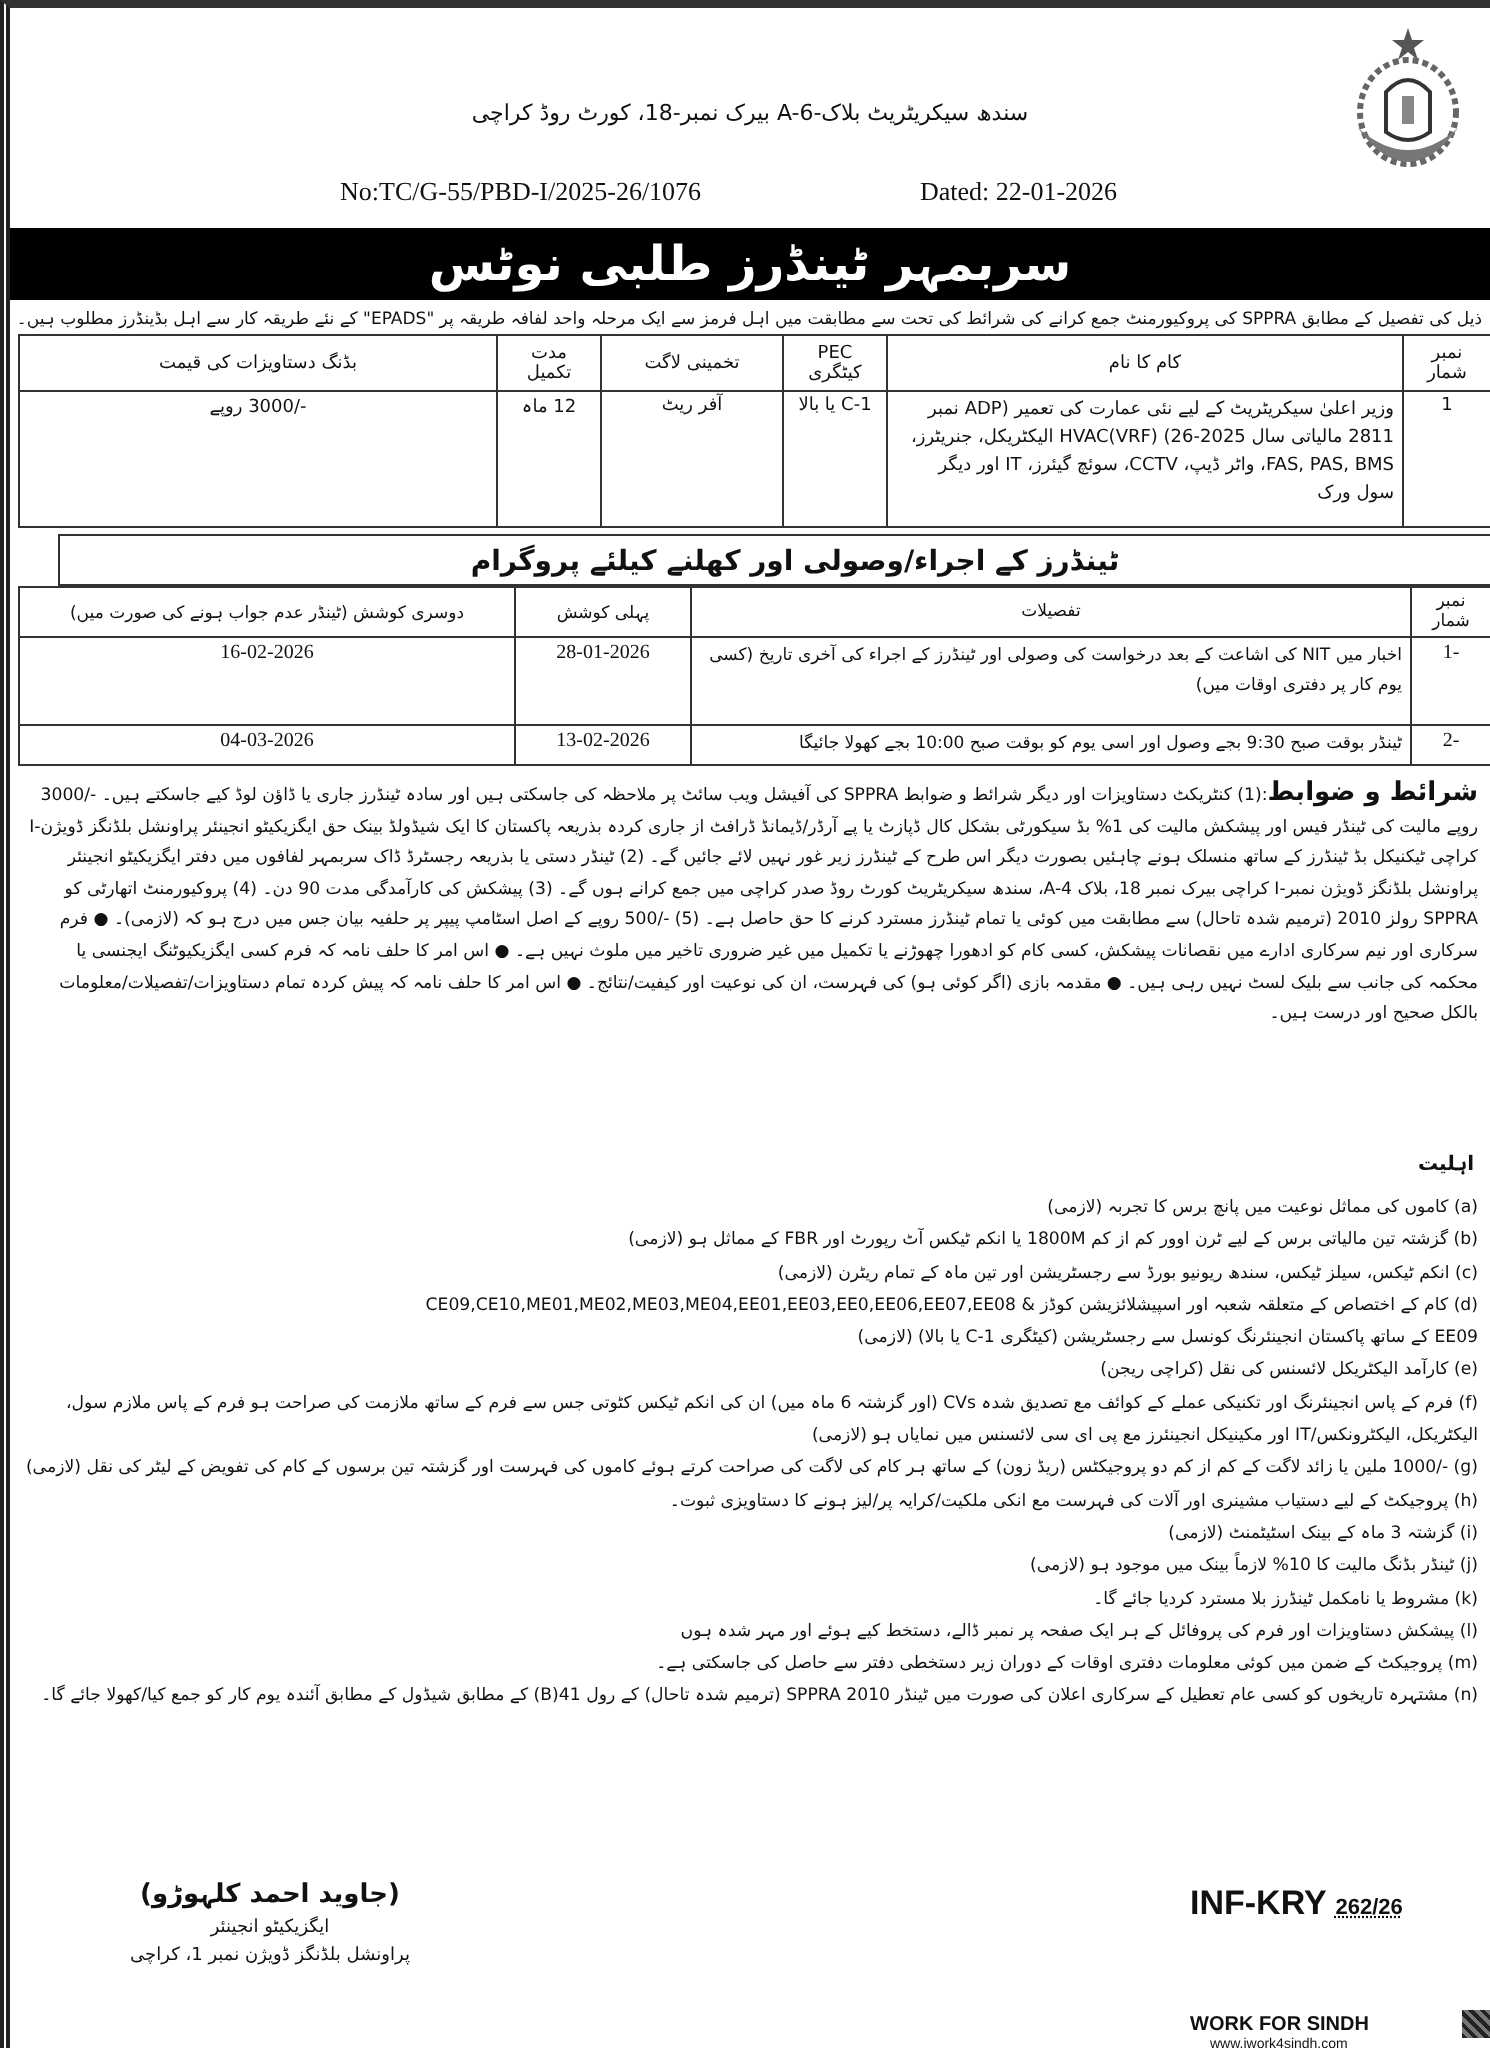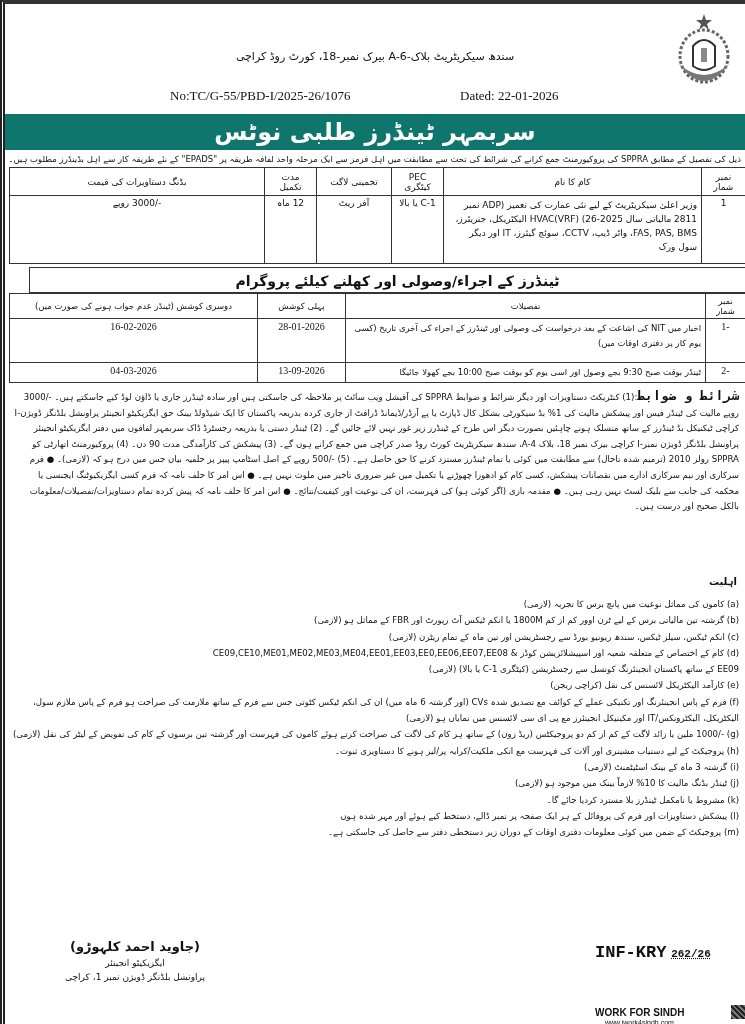--- a/index.html
+++ b/index.html
@@ -19,21 +19,21 @@
     font-size: 11px; direction: rtl;
   }
   .ref-line {
     position: absolute; top: 84px; left: 165px; font-family: "Liberation Serif", serif; font-size: 13px;
   }
   .date-line {
     position: absolute; top: 84px; left: 455px; font-family: "Liberation Serif", serif; font-size: 13px;
   }
   .logo { position: absolute; right: 8px; top: 8px; width: 66px; height: 80px; }
   .banner {
-    position: absolute; top: 110px; left: 0; right: 0; height: 36px; background: #0f766e;
+    position: absolute; top: 110px; left: 0; right: 0; height: 36px; background: #000000;
     color: #fff; text-align: center; font-size: 24px; font-weight: bold; line-height: 36px; direction: rtl;
   }
   .intro {
     position: absolute; top: 150px; left: 4px; right: 4px; font-size: 8.5px; direction: rtl; text-align: right;
     white-space: nowrap; overflow: hidden;
   }
   table { border-collapse: collapse; position: absolute; direction: rtl; }
   td, th { border: 1px solid #333; font-size: 9px; font-weight: normal; padding: 2px 4px; vertical-align: top; text-align: center; }
   .t1 { top: 163px; left: 4px; width: 737px; }
   .t1 th { height: 28px; vertical-align: middle; }
@@ -46,35 +46,35 @@
   .t2 { top: 289px; left: 4px; width: 737px; }
   .t2 th { height: 24px; vertical-align: middle; font-size: 8.5px; }
   .t2 td { font-size: 10px; font-family: "Liberation Serif", serif; }
   .t2 td.detail { text-align: right; font-family: "DejaVu Sans", sans-serif; font-size: 8.5px; line-height: 15px; }
   .t2 tr.r1 td { height: 44px; }
   .t2 tr.r2 td { height: 20px; }
   .terms {
     position: absolute; top: 385px; left: 6px; right: 6px; direction: rtl; text-align: right;
     font-size: 8.6px; line-height: 15.6px;
   }
-  .terms .lbl { font-weight: bold; font-size: 13px; font-family: Liberation Mono, monospace; }
+  .terms .lbl { font-weight: bold; font-size: 13px; }
   .elig-title { position: absolute; top: 572px; right: 8px; font-weight: bold; font-size: 10px; direction: rtl; }
   .elig {
     position: absolute; top: 592px; left: 6px; right: 6px; direction: rtl; text-align: right;
     font-size: 8.6px; line-height: 16.3px;
   }
   .elig div { white-space: nowrap; overflow: hidden; }
   .sig {
     position: absolute; top: 935px; left: 50px; width: 160px; text-align: center; direction: rtl;
   }
   .sig .name { font-size: 13px; font-weight: bold; }
   .sig .line { font-size: 9px; margin-top: 4px; }
   .inf { position: absolute; top: 938px; left: 590px; width: 150px; text-align: center; font-family: "Liberation Sans", sans-serif; }
   .inf .code { font-size: 17px; font-weight: bold; text-align: left; }
-  .inf .code span { font-size: 11px; text-decoration: underline dotted; font-family: Liberation Mono, monospace; }
+  .inf .code span { font-size: 11px; text-decoration: underline dotted; }
   .inf .brand { font-size: 10px; font-weight: bold; text-align: left; display: flex; align-items: center; gap: 4px; margin-top: 43px; }
   .inf .qr { width: 14px; height: 14px; background: repeating-linear-gradient(45deg, #222 0 2px, #777 2px 4px); margin-left: auto; }
   .inf .url { font-size: 7px; text-align: left; padding-left: 10px; }
   .inf .portal { font-size: 10px; font-weight: normal; line-height: 12px; margin-top: 16px; }
 </style>
 </head>
 <body>
 
 <div class="page">
 
@@ -94,21 +94,21 @@
   <div class="banner">سربمہر ٹینڈرز طلبی نوٹس</div>
 
   <div class="intro">ذیل کی تفصیل کے مطابق SPPRA کی پروکیورمنٹ جمع کرانے کی شرائط کی تحت سے مطابقت میں اہل فرمز سے ایک مرحلہ واحد لفافہ طریقہ پر "EPADS" کے نئے طریقہ کار سے اہل بڈینڈرز مطلوب ہیں۔</div>
 
   <table class="t1">
     <tbody>
         <tr>
       <th style="width:44px">نمبر شمار</th>
       <th style="width:258px">کام کا نام</th>
       <th style="width:52px">PEC کیٹگری</th>
-      <th style="width:75px">تخمینی لاگت</th>
+      <th style="width:91px">تخمینی لاگت</th>
       <th style="width:52px">مدت تکمیل</th>
       <th>بڈنگ دستاویزات کی قیمت</th>
     </tr>
     <tr>
       <td>1</td>
       <td class="work">وزیر اعلیٰ سیکریٹریٹ کے لیے نئی عمارت کی تعمیر (ADP نمبر 2811 مالیاتی سال 2025-26) HVAC(VRF) الیکٹریکل، جنریٹرز، FAS, PAS, BMS، واٹر ڈیپ، CCTV، سوئچ گیئرز، IT اور دیگر سول ورک</td>
       <td>C-1 یا بالا</td>
       <td>آفر ریٹ</td>
       <td>12 ماہ</td>
       <td>-/3000 روپے</td>
@@ -128,21 +128,21 @@
     </tr>
     <tr class="r1">
       <td>-1</td>
       <td class="detail">اخبار میں NIT کی اشاعت کے بعد درخواست کی وصولی اور ٹینڈرز کے اجراء کی آخری تاریخ (کسی یوم کار پر دفتری اوقات میں)</td>
       <td>28-01-2026</td>
       <td>16-02-2026</td>
     </tr>
     <tr class="r2">
       <td>-2</td>
       <td class="detail">ٹینڈر بوقت صبح 9:30 بجے وصول اور اسی یوم کو بوقت صبح 10:00 بجے کھولا جائیگا</td>
-      <td>13-09-2026</td>
+      <td>13-02-2026</td>
       <td>04-03-2026</td>
     </tr>
   </tbody>
     </table>
 
   <div class="terms">
     <span class="lbl">شرائط و ضوابط</span><span>:(1) کنٹریکٹ دستاویزات اور دیگر شرائط و ضوابط SPPRA کی آفیشل ویب سائٹ پر ملاحظہ کی جاسکتی ہیں اور سادہ ٹینڈرز جاری یا ڈاؤن لوڈ کیے جاسکتے ہیں۔ -/3000 روپے مالیت کی ٹینڈر فیس اور پیشکش مالیت کی 1% بڈ سیکورٹی بشکل کال ڈپازٹ یا پے آرڈر/ڈیمانڈ ڈرافٹ از جاری کردہ بذریعہ پاکستان کا ایک شیڈولڈ بینک حق ایگزیکیٹو انجینئر پراونشل بلڈنگز ڈویژن-I کراچی ٹیکنیکل بڈ ٹینڈرز کے ساتھ منسلک ہونے چاہئیں بصورت دیگر اس طرح کے ٹینڈرز زیر غور نہیں لائے جائیں گے۔ (2) ٹینڈر دستی یا بذریعہ رجسٹرڈ ڈاک سربمہر لفافوں میں دفتر ایگزیکیٹو انجینئر پراونشل بلڈنگز ڈویژن نمبر-I کراچی بیرک نمبر 18، بلاک A-4، سندھ سیکریٹریٹ کورٹ روڈ صدر کراچی میں جمع کرانے ہوں گے۔ (3) پیشکش کی کارآمدگی مدت 90 دن۔ (4) پروکیورمنٹ اتھارٹی کو SPPRA رولز 2010 (ترمیم شدہ تاحال) سے مطابقت میں کوئی یا تمام ٹینڈرز مسترد کرنے کا حق حاصل ہے۔ (5) -/500 روپے کے اصل اسٹامپ پیپر پر حلفیہ بیان جس میں درج ہو کہ (لازمی)۔ ● فرم سرکاری اور نیم سرکاری ادارے میں نقصانات پیشکش، کسی کام کو ادھورا چھوڑنے یا تکمیل میں غیر ضروری تاخیر میں ملوث نہیں ہے۔ ● اس امر کا حلف نامہ کہ فرم کسی ایگزیکیوٹنگ ایجنسی یا محکمہ کی جانب سے بلیک لسٹ نہیں رہی ہیں۔ ● مقدمہ بازی (اگر کوئی ہو) کی فہرست، ان کی نوعیت اور کیفیت/نتائج۔ ● اس امر کا حلف نامہ کہ پیش کردہ تمام دستاویزات/تفصیلات/معلومات بالکل صحیح اور درست ہیں۔</span>
   </div>
 
   <div class="elig-title">اہلیت</div>
@@ -154,20 +154,21 @@
     <div>EE09 کے ساتھ پاکستان انجینئرنگ کونسل سے رجسٹریشن (کیٹگری C-1 یا بالا) (لازمی)</div>
     <div>(e) کارآمد الیکٹریکل لائسنس کی نقل (کراچی ریجن)</div>
     <div style="white-space:normal">(f) فرم کے پاس انجینئرنگ اور تکنیکی عملے کے کوائف مع تصدیق شدہ CVs (اور گزشتہ 6 ماہ میں) ان کی انکم ٹیکس کٹوتی جس سے فرم کے ساتھ ملازمت کی صراحت ہو فرم کے پاس ملازم سول، الیکٹریکل، الیکٹرونکس/IT اور مکینیکل انجینئرز مع پی ای سی لائسنس میں نمایاں ہو (لازمی)</div>
     <div style="white-space:normal">(g) -/1000 ملین یا زائد لاگت کے کم از کم دو پروجیکٹس (ریڈ زون) کے ساتھ ہر کام کی لاگت کی صراحت کرتے ہوئے کاموں کی فہرست اور گزشتہ تین برسوں کے کام کی تفویض کے لیٹر کی نقل (لازمی)</div>
     <div>(h) پروجیکٹ کے لیے دستیاب مشینری اور آلات کی فہرست مع انکی ملکیت/کرایہ پر/لیز ہونے کا دستاویزی ثبوت۔</div>
     <div>(i) گزشتہ 3 ماہ کے بینک اسٹیٹمنٹ (لازمی)</div>
     <div>(j) ٹینڈر بڈنگ مالیت کا 10% لازماً بینک میں موجود ہو (لازمی)</div>
     <div>(k) مشروط یا نامکمل ٹینڈرز بلا مسترد کردیا جائے گا۔</div>
     <div>(l) پیشکش دستاویزات اور فرم کی پروفائل کے ہر ایک صفحہ پر نمبر ڈالے، دستخط کیے ہوئے اور مہر شدہ ہوں</div>
     <div>(m) پروجیکٹ کے ضمن میں کوئی معلومات دفتری اوقات کے دوران زیر دستخطی دفتر سے حاصل کی جاسکتی ہے۔</div>
+    <div>(n) مشتہرہ تاریخوں کو کسی عام تعطیل کے سرکاری اعلان کی صورت میں ٹینڈر SPPRA 2010 (ترمیم شدہ تاحال) کے رول 41(B) کے مطابق شیڈول کے مطابق آئندہ یوم کار کو جمع کیا/کھولا جائے گا۔</div>
   </div>
 
   <div class="sig">
     <div class="name">(جاوید احمد کلہوڑو)</div>
     <div class="line">ایگزیکیٹو انجینئر</div>
     <div class="line">پراونشل بلڈنگز ڈویژن نمبر 1، کراچی</div>
   </div>
 
   <div class="inf">
     <div class="code"><span style="font-size:17px;text-decoration:none">INF-KRY</span> <span>262/26</span></div>

